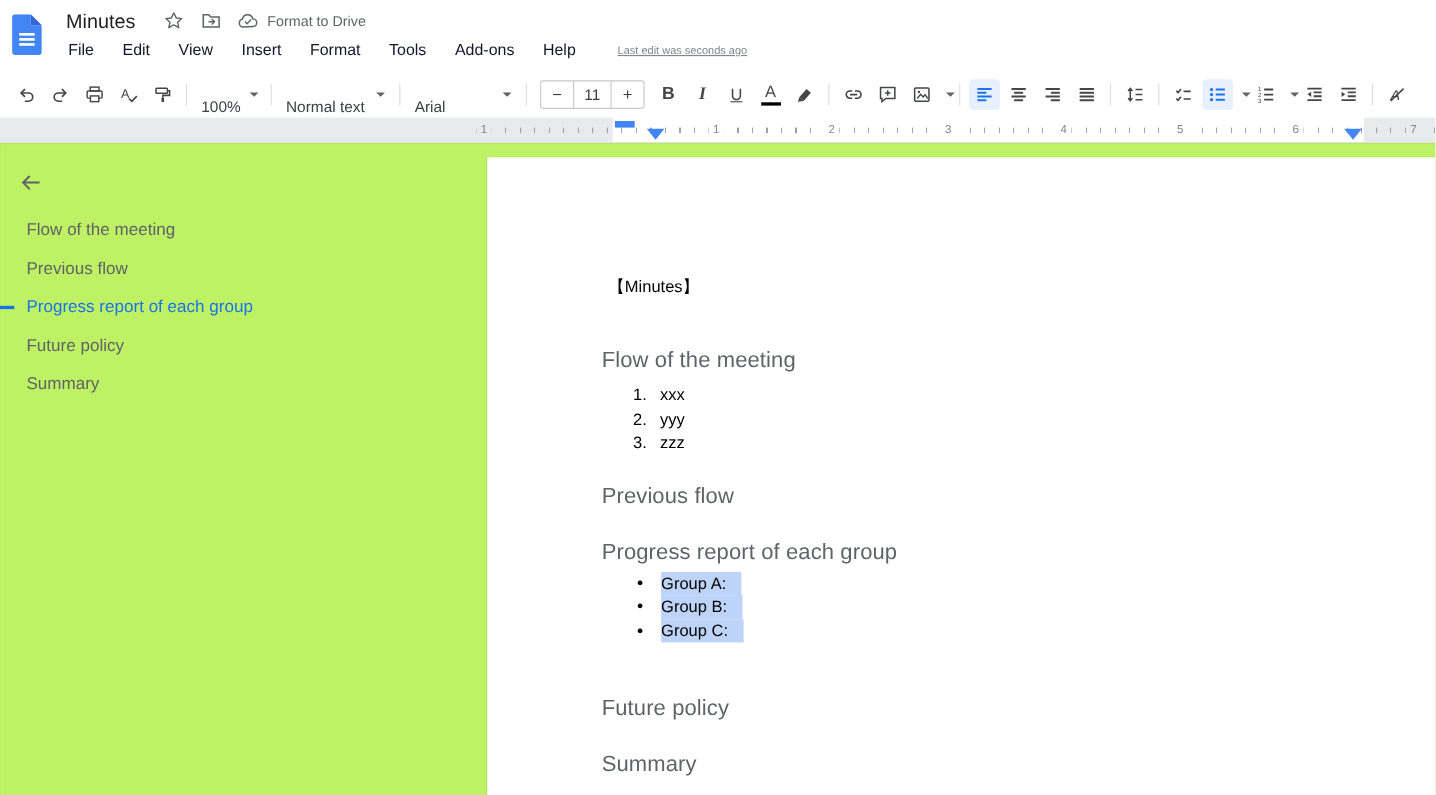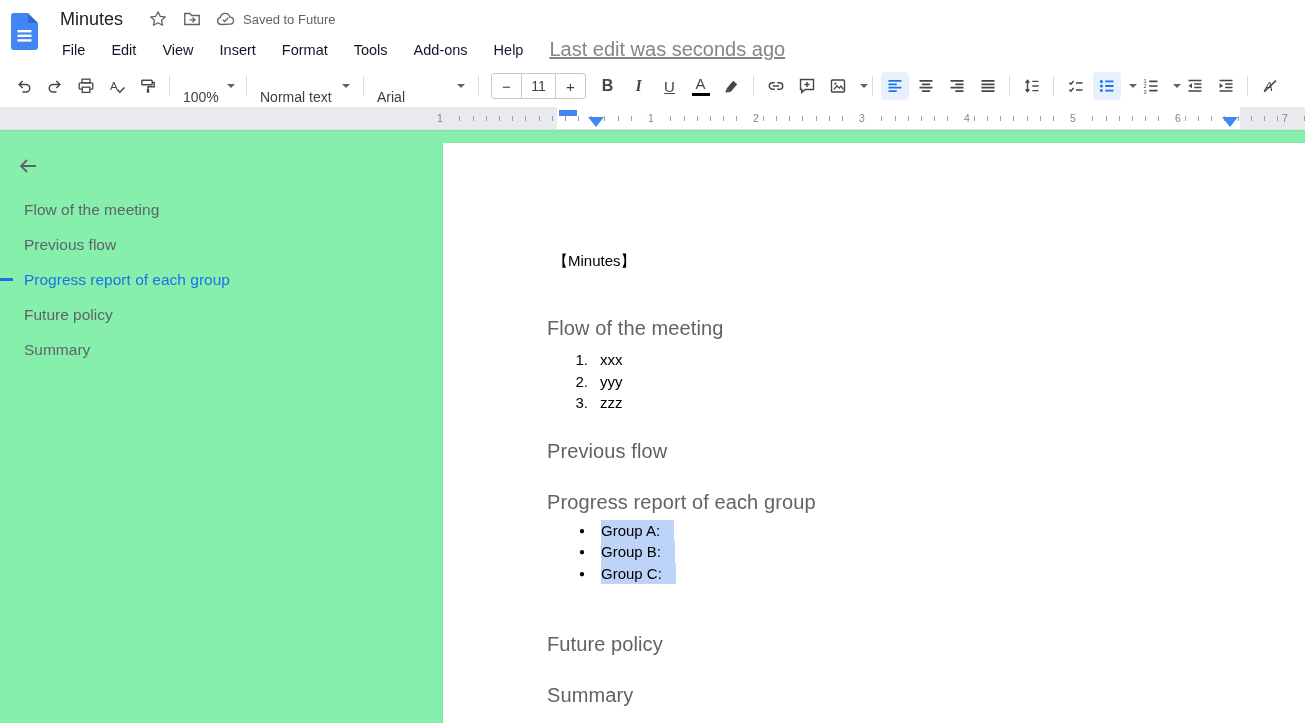--- a/index.html
+++ b/index.html
@@ -9,21 +9,21 @@
   
   .header { position:absolute; left:0; top:0; width:100%; height:65px; background:#fff;text-align:center; }
   .docs-logo { position:absolute; left:11px; top:13px; width:27px; height:37px; }
   .title-row { position:absolute; left:60px; top:6px; height:26px; display:flex; align-items:center; }
   .doc-title { font-size:18px; color:#202124; margin-right:25px; }
   .hicon { width:20px; height:20px; display:flex; align-items:center; justify-content:center; margin-right:14px; border-radius:50%; }
   .saved { display:flex; align-items:center; }
   .saved-label { font-size:13px; color:#5f6368; margin-left:8px; }
   .menu-row { position:absolute; left:62px; top:38px; display:flex; align-items:center; gap:26px; }
   .menu-item { font-size:14.5px; color:#0f172a; cursor:default; }
-  .last-edit { font-size:20px; color:#80868b; text-decoration:underline; }
+  .last-edit { font-size:10px; color:#80868b; text-decoration:underline; margin-left:12px; }
 
   
   .toolbar { position:absolute; left:0; top:65px; width:100%; height:42px; background:#fff; display:flex; align-items:center; padding-left:8px; }
   .tbtn { width:28px; height:28px; border-radius:4px; display:flex; align-items:center; justify-content:center; flex:0 0 auto; margin:0 1.5px; position:relative; }
   .tbtn.active { background:#e8f0fe; }
   .tdiv { width:1px; height:20px; background:#dadce0; margin:0 6px; flex:0 0 auto; }
   .dd { display:flex; align-items:center; justify-content:space-between; height:28px; border-radius:4px; padding:0 7px; flex:0 0 auto; }
   .dd-label { font-size:14px; color:#3c4043;margin-top:22px; }
   .caret { width:0; height:0; border-left:4px solid transparent; border-right:4px solid transparent; border-top:4.5px solid #5f6368; margin-left:8px; }
   .caret-btn { width:13px; height:28px; display:flex; align-items:center; justify-content:center; flex:0 0 auto; }
@@ -47,21 +47,21 @@
   .ticks { position:absolute; left:433px; width:872px; top:9px; height:5px;
            background:repeating-linear-gradient(to right,#9aa0a6 0 1px,transparent 1px 13.19px); }
   .rnum { position:absolute; top:4px; height:14px; line-height:14px; transform:translateX(-50%); font-size:10.5px; color:#80868b; padding:0 4px; background:#fff; }
   .rnum.gz { background:#e8eaed; }
   .fli-marker { position:absolute; left:559px; top:3px; width:18px; height:6px; background:#4285f4; }
   .tri-marker { position:absolute; top:10px; width:0; height:0; border-left:8px solid transparent; border-right:8px solid transparent; border-top:10px solid #4285f4; }
   .tri-left { left:588px; }
   .tri-right { left:1222px; }
 
   
-  .workspace { position:absolute; left:0; top:130px; width:100%; bottom:0; background:#86efac; box-shadow:inset 0 1px 2px rgba(0,0,0,0.05); }
+  .workspace { position:absolute; left:0; top:130px; width:100%; bottom:0; background:#bef264; box-shadow:inset 0 1px 2px rgba(0,0,0,0.05); }
   .outline { position:absolute; left:0; top:0; width:443px; bottom:0; }
   .back-btn { position:absolute; left:14px; top:22px; width:28px; height:28px; display:flex; align-items:center; justify-content:center; border-radius:50%; }
   .outline-list { position:absolute; left:0; top:62px; right:12px; }
   .outline-item { position:relative; height:35px; display:flex; align-items:center; padding-left:24px; font-size:15.5px; color:#5f6368; cursor:default; }
   .outline-item.active { color:#1a73e8; }
   .outline-item .dash { display:none; }
   .outline-item.active .dash { display:block; position:absolute; left:0; top:16px; width:13px; height:3px; background:#1a73e8; }
 
   
   .page { position:absolute; left:443px; top:13px; right:0; bottom:0; background:#fff; box-shadow:0 1px 3px rgba(60,64,67,0.15); overflow:hidden; }
@@ -104,21 +104,21 @@
       <svg width="18" height="18" viewBox="0 0 18 18">
           <path d="M1.8 3.5 h5 l1.8 2 h7.6 v9 H1.8 Z" fill="none" stroke="#5f6368" stroke-width="1.4"></path>
           <path d="M6.5 9.8 h5 M9.5 7.4 L12 9.8 L9.5 12.2" fill="none" stroke="#5f6368" stroke-width="1.3"></path>
         </svg>
     </span>
     <span class="saved">
       <svg width="19" height="16" viewBox="0 0 19 16">
           <path d="M4.8 13.5 a3.6 3.6 0 0 1 -.4 -7.1 A4.8 4.8 0 0 1 13.8 6.2 a3.4 3.4 0 0 1 .4 6.9 Z" fill="none" stroke="#5f6368" stroke-width="1.3"></path>
           <path d="M6.7 8.6 l1.9 1.9 L12.3 6.8" fill="none" stroke="#5f6368" stroke-width="1.3"></path>
         </svg>
-      <span class="saved-label">Saved to Future</span>
+      <span class="saved-label">Format to Drive</span>
     </span>
   </div>
   <nav class="menu-row">
     <span class="menu-item">File</span>
     <span class="menu-item">Edit</span>
     <span class="menu-item">View</span>
     <span class="menu-item">Insert</span>
     <span class="menu-item">Format</span>
     <span class="menu-item">Tools</span>
     <span class="menu-item">Add-ons</span>

